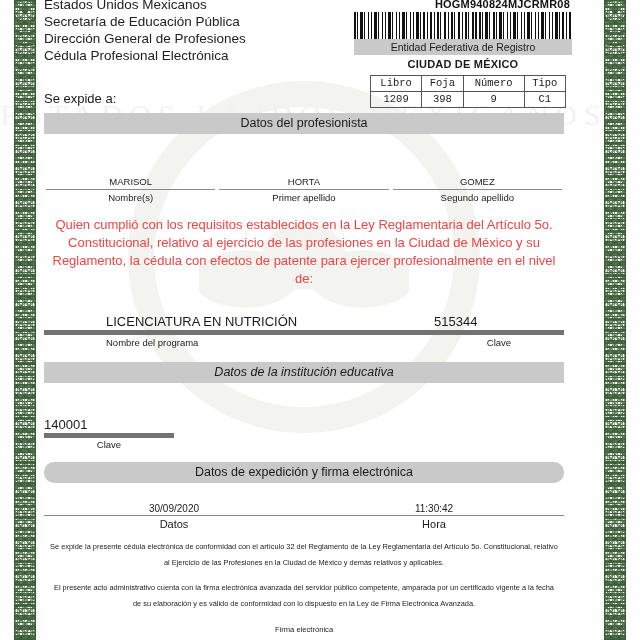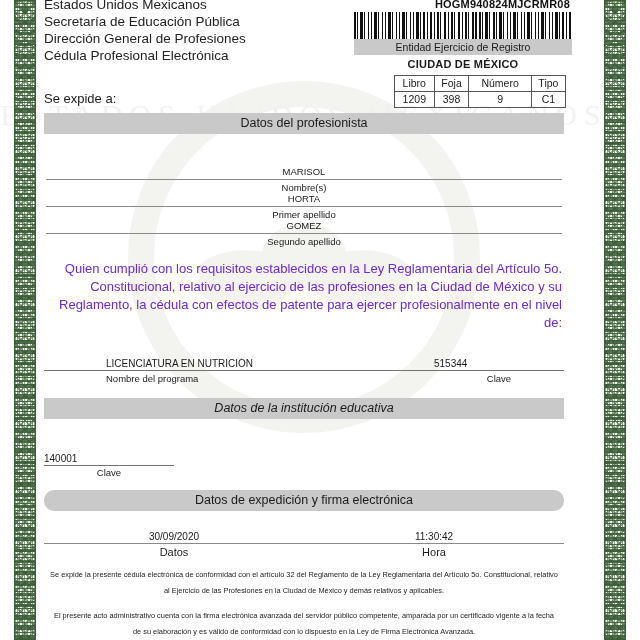--- a/index.html
+++ b/index.html
@@ -109,22 +109,23 @@
   .entidad-value {
     font-size: 11px;
     font-weight: 700;
     margin-top: 3px;
     letter-spacing: 0.2px;
   }
 
   .reg-table {
     border-collapse: collapse;
     margin: 5px 0 0 auto;
-    width: 172px;
+    width: 196px;
     margin-right: 6px;
+    font-family: Liberation Mono, monospace;
   }
   .reg-table th, .reg-table td {
     border: 1px solid #555;
     font-size: 10.5px;
     font-weight: 400;
     text-align: center;
     padding: 1px 0 2px;
     color: #1a1a1a;
   }
 
@@ -137,60 +138,59 @@
   .section-bar {
     background: #c9c9c9;
     text-align: center;
     font-size: 12.5px;
     padding: 3px 0 4px;
     color: #1a1a1a;
   }
 
   
   .name-row {
-    margin-top: 32px;
+    margin-top: 42px;
     display: flex;
-    flex-direction: column;
   }
   .name-row .cell { flex: 1; text-align: center; }
   .name-row .cell .v {
     font-size: 9.5px;
     display: block;
     padding-bottom: 2px;
   }
   .name-underline {
     border-bottom: 1px solid #8a8a8a;
     margin: 0 2px;
   }
   .name-row .cell .l {
     font-size: 9.5px;
     display: block;
     padding-top: 2px;
   }
 
   
   .legal-par {
-    text-align: right;
+    text-align: center;
     font-size: 13px;
     line-height: 18px;
     margin: 13px 2px 0;
-    color: #6d28d9;
+    color: #ef4444;
   }
 
   
   .vc-row {
     margin-top: 26px;
     display: flex;
     align-items: flex-end;
   }
   .vc-row .left-col { flex: 1; }
   .vc-row .right-col { width: 130px; }
   .vc-line {
-    border-bottom: 1px solid #737373;
-    font-size: 10px;
+    border-bottom: 5px solid #737373;
+    font-size: 13px;
     padding: 0 0 1px 0;
     white-space: nowrap;
     overflow: hidden;
   }
   .vc-sub {
     font-size: 9.5px;
     padding-top: 1.5px;
   }
   .indent { padding-left: 62px; }
   .sub-indent { padding-left: 62px; }
@@ -313,21 +313,21 @@
       <div class="header-lines">
         <div>Estados Unidos Mexicanos</div>
         <div>Secretaría de Educación Pública</div>
         <div>Dirección General de Profesiones</div>
         <div>Cédula Profesional Electrónica</div>
       </div>
 
       <div class="reg-block">
         <div class="curp">HOGM940824MJCRMR08</div>
         <div class="barcode"></div>
-        <div class="entidad-label">Entidad Ejercicio de Registro</div>
+        <div class="entidad-label">Entidad Federativa de Registro</div>
         <div class="entidad-value">CIUDAD DE MÉXICO</div>
         <table class="reg-table">
           <tbody>
               <tr>
             <th>Libro</th>
             <th>Foja</th>
             <th>Número</th>
             <th>Tipo</th>
           </tr>
           <tr>

